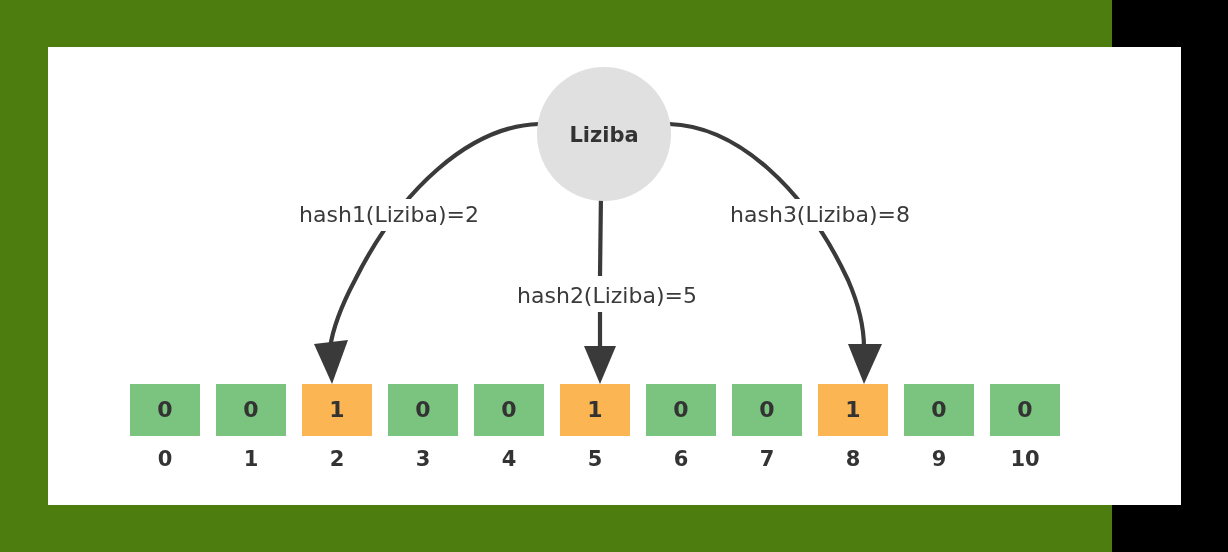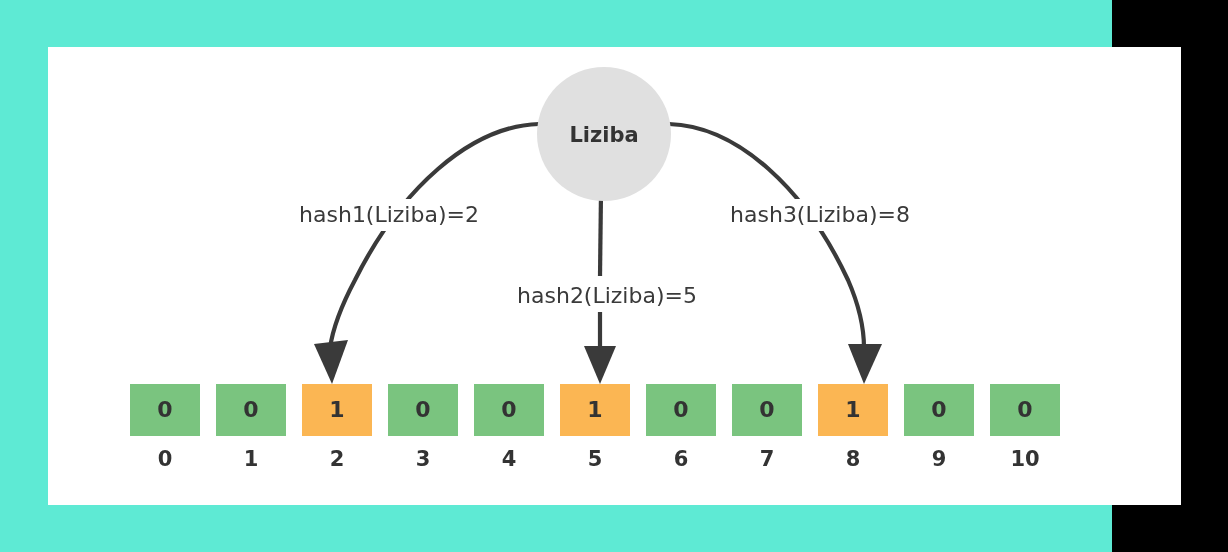--- a/index.html
+++ b/index.html
@@ -10,21 +10,21 @@
   body {
     width: 1228px;
     height: 552px;
     overflow: hidden;
     font-family: "DejaVu Sans", sans-serif;
   }
   #root {
     position: relative;
     width: 1112px;
     height: 552px;
-    background: #5eead4;
+    background: #4d7c0f;
   }
   
   #canvas {
     position: absolute;
     left: 48px;
     top: 47px;
     width: 1133px;
     height: 458px;
     background: #ffffff;
   }

